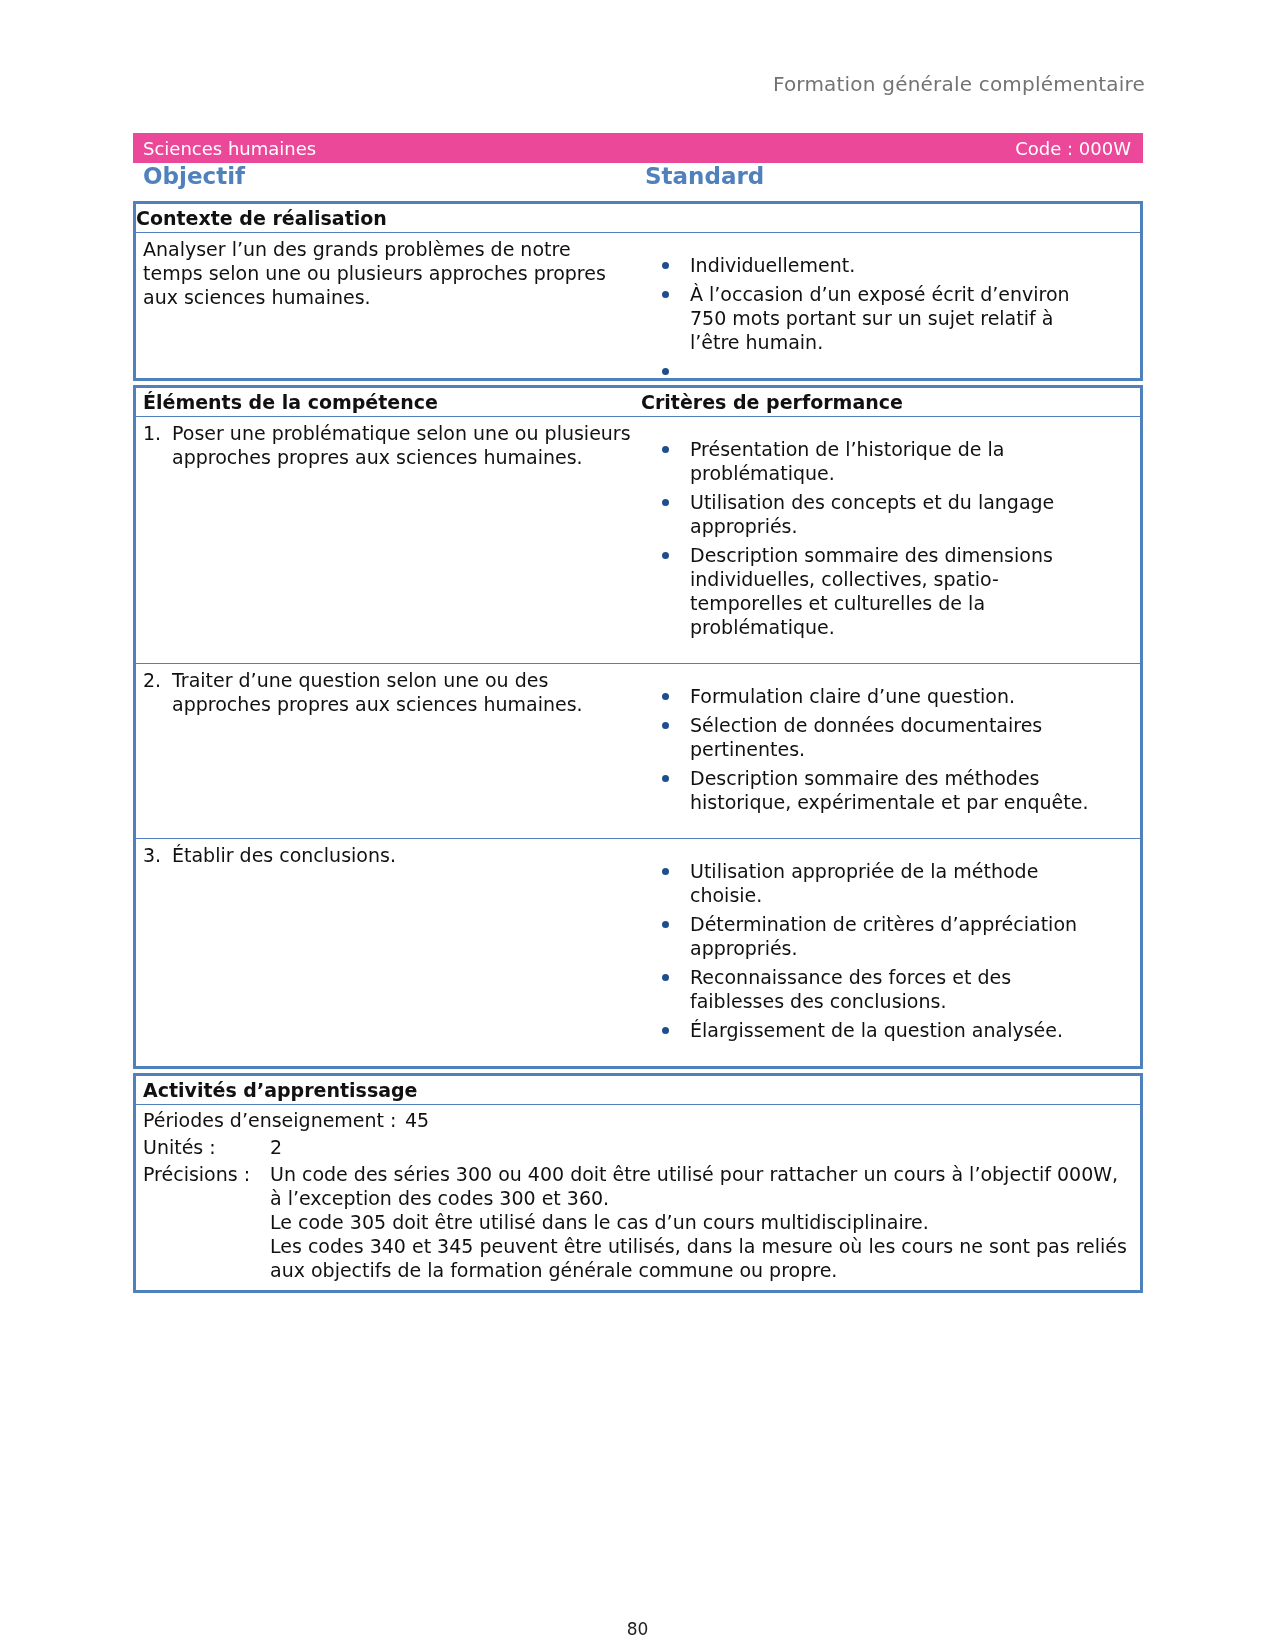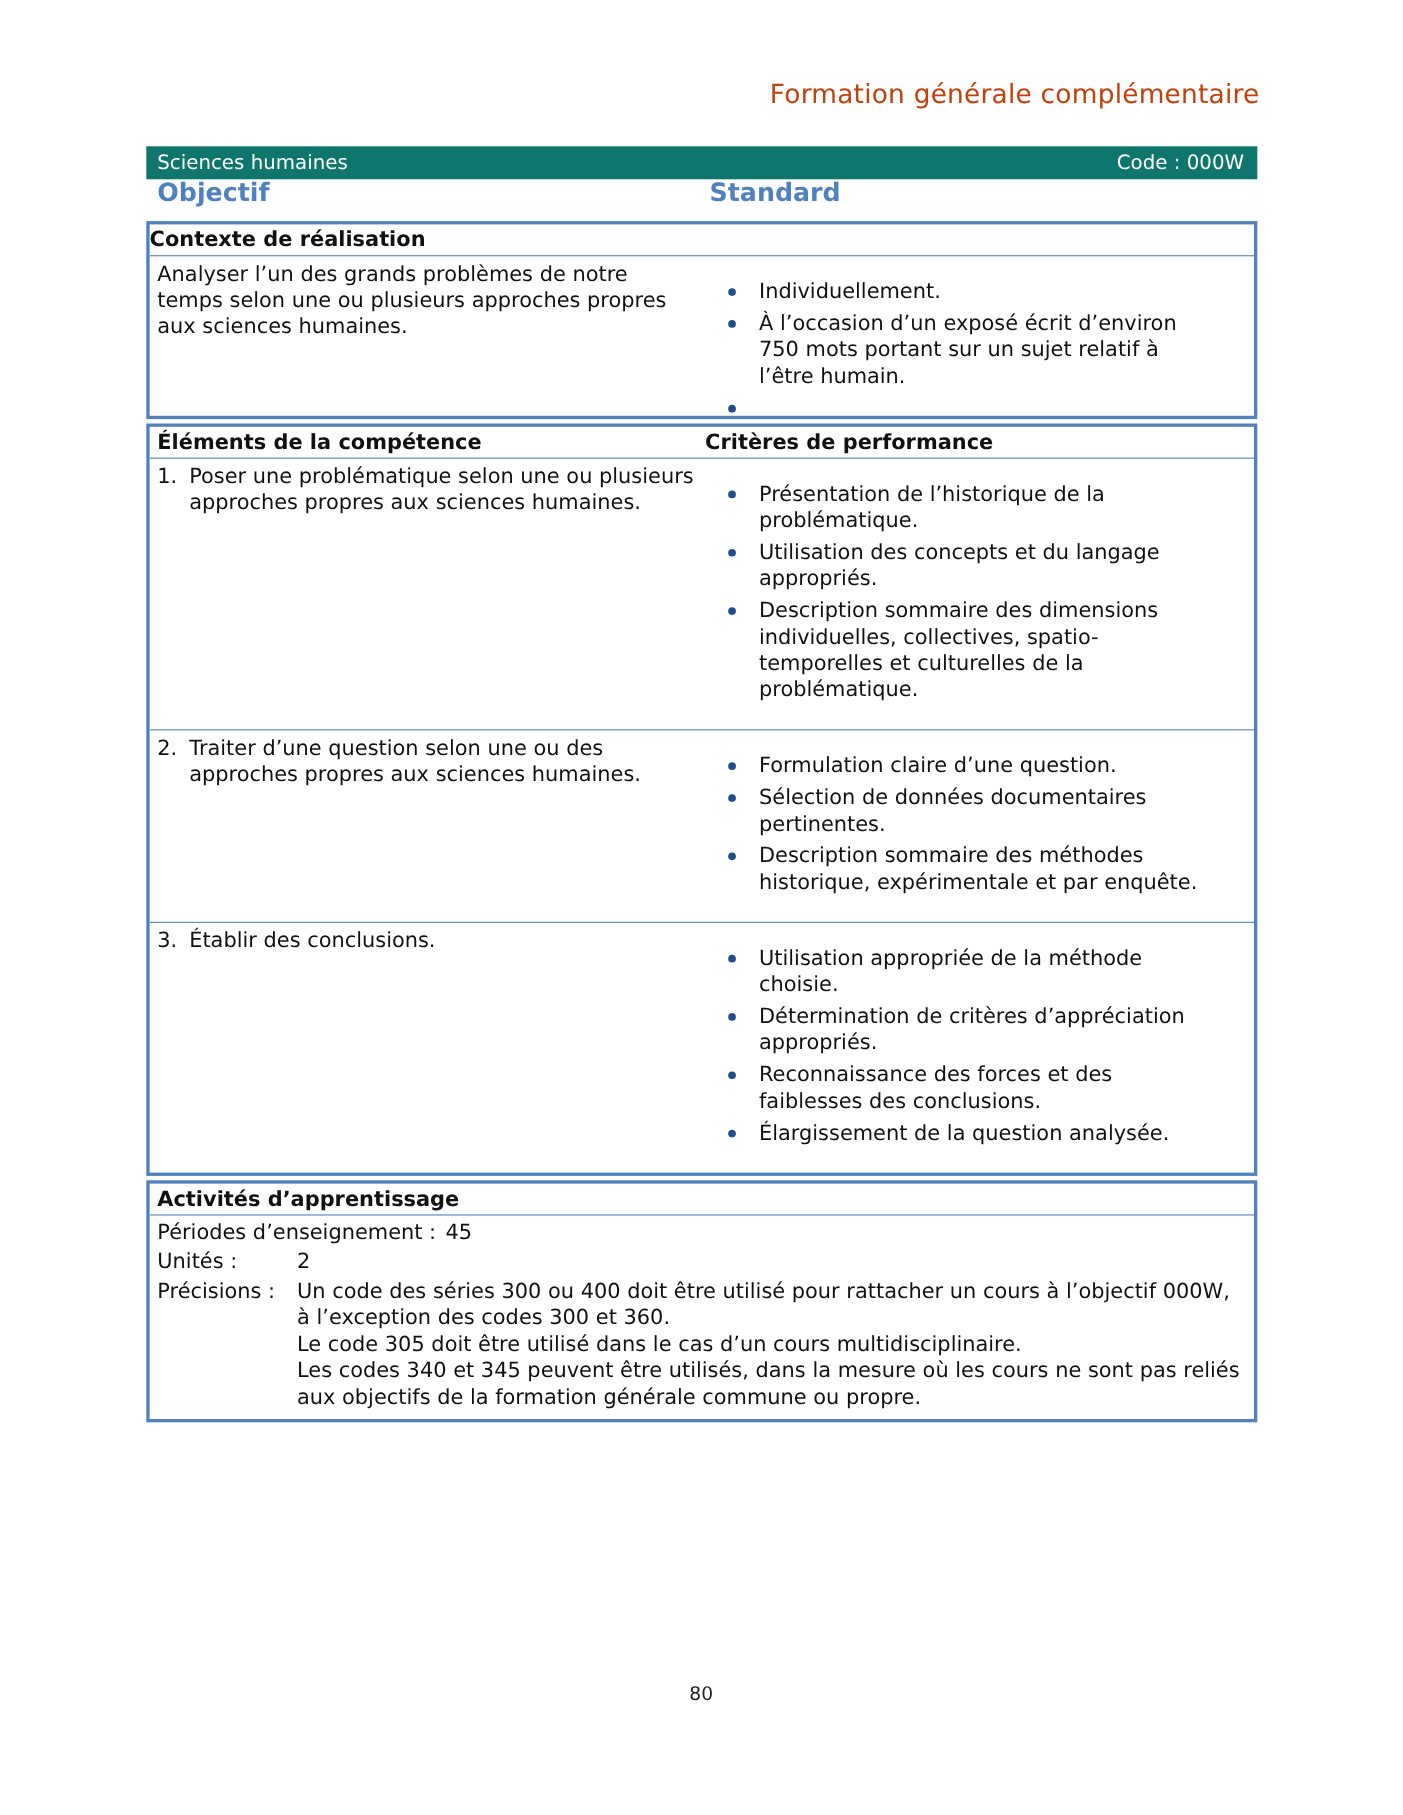--- a/index.html
+++ b/index.html
@@ -2,27 +2,27 @@
 <html><head>
   <meta charset="utf-8">
   <style>
     html, body { margin: 0; padding: 0; background: #ffffff; }
     body {
       width: 1275px; height: 1650px; position: relative; overflow: hidden;
       font-family: "DejaVu Sans", sans-serif; color: #111111;
     }
     .running-header {
       position: absolute; top: 72px; right: 130px;
-      font-size: 24px; color: #c2410c; letter-spacing: 0.2px;
+      font-size: 20px; color: #737373; letter-spacing: 0.2px;
     }
     .content {
       position: absolute; left: 133px; top: 133px; width: 1010px;
     }
     .title-bar {
-      background: #0f766e; color: #ffffff; height: 30px;
+      background: #ec4899; color: #ffffff; height: 30px;
       display: flex; justify-content: space-between; align-items: center;
       padding: 0 12px 0 10px; font-size: 18px;
     }
     .heads {
       display: flex; height: 38px; align-items: flex-start;
     }
     .heads .obj { width: 508px; padding-left: 10px; box-sizing: border-box; }
     .heads .std { flex: 1; padding-left: 4px; }
     .heads span { color: #4f81bd; font-weight: bold; font-size: 23px; }
     .box {
@@ -47,21 +47,21 @@
       position: absolute; left: 5px; top: 9px; width: 7px; height: 7px;
       border-radius: 50%; background: #1f4e8c;
     }
     .numbered { display: flex; font-size: 19px; line-height: 24px; }
     .numbered .num { width: 29px; flex: none; }
     .act-row { display: flex; font-size: 19px; line-height: 24px; margin-top: 3px; }
     .act-label { flex: none; }
     .act-value { }
     .prec-lines div { line-height: 24px; }
     .page-number {
-      position: absolute; top: 1530px; left: 0; width: 1275px; text-align: center;
+      position: absolute; top: 1619px; left: 0; width: 1275px; text-align: center;
       font-size: 17px; color: #222222;
     }
   </style>
 </head>
 <body>
 
 <div class="running-header">Formation générale complémentaire</div>
 
 <div class="content">
 

